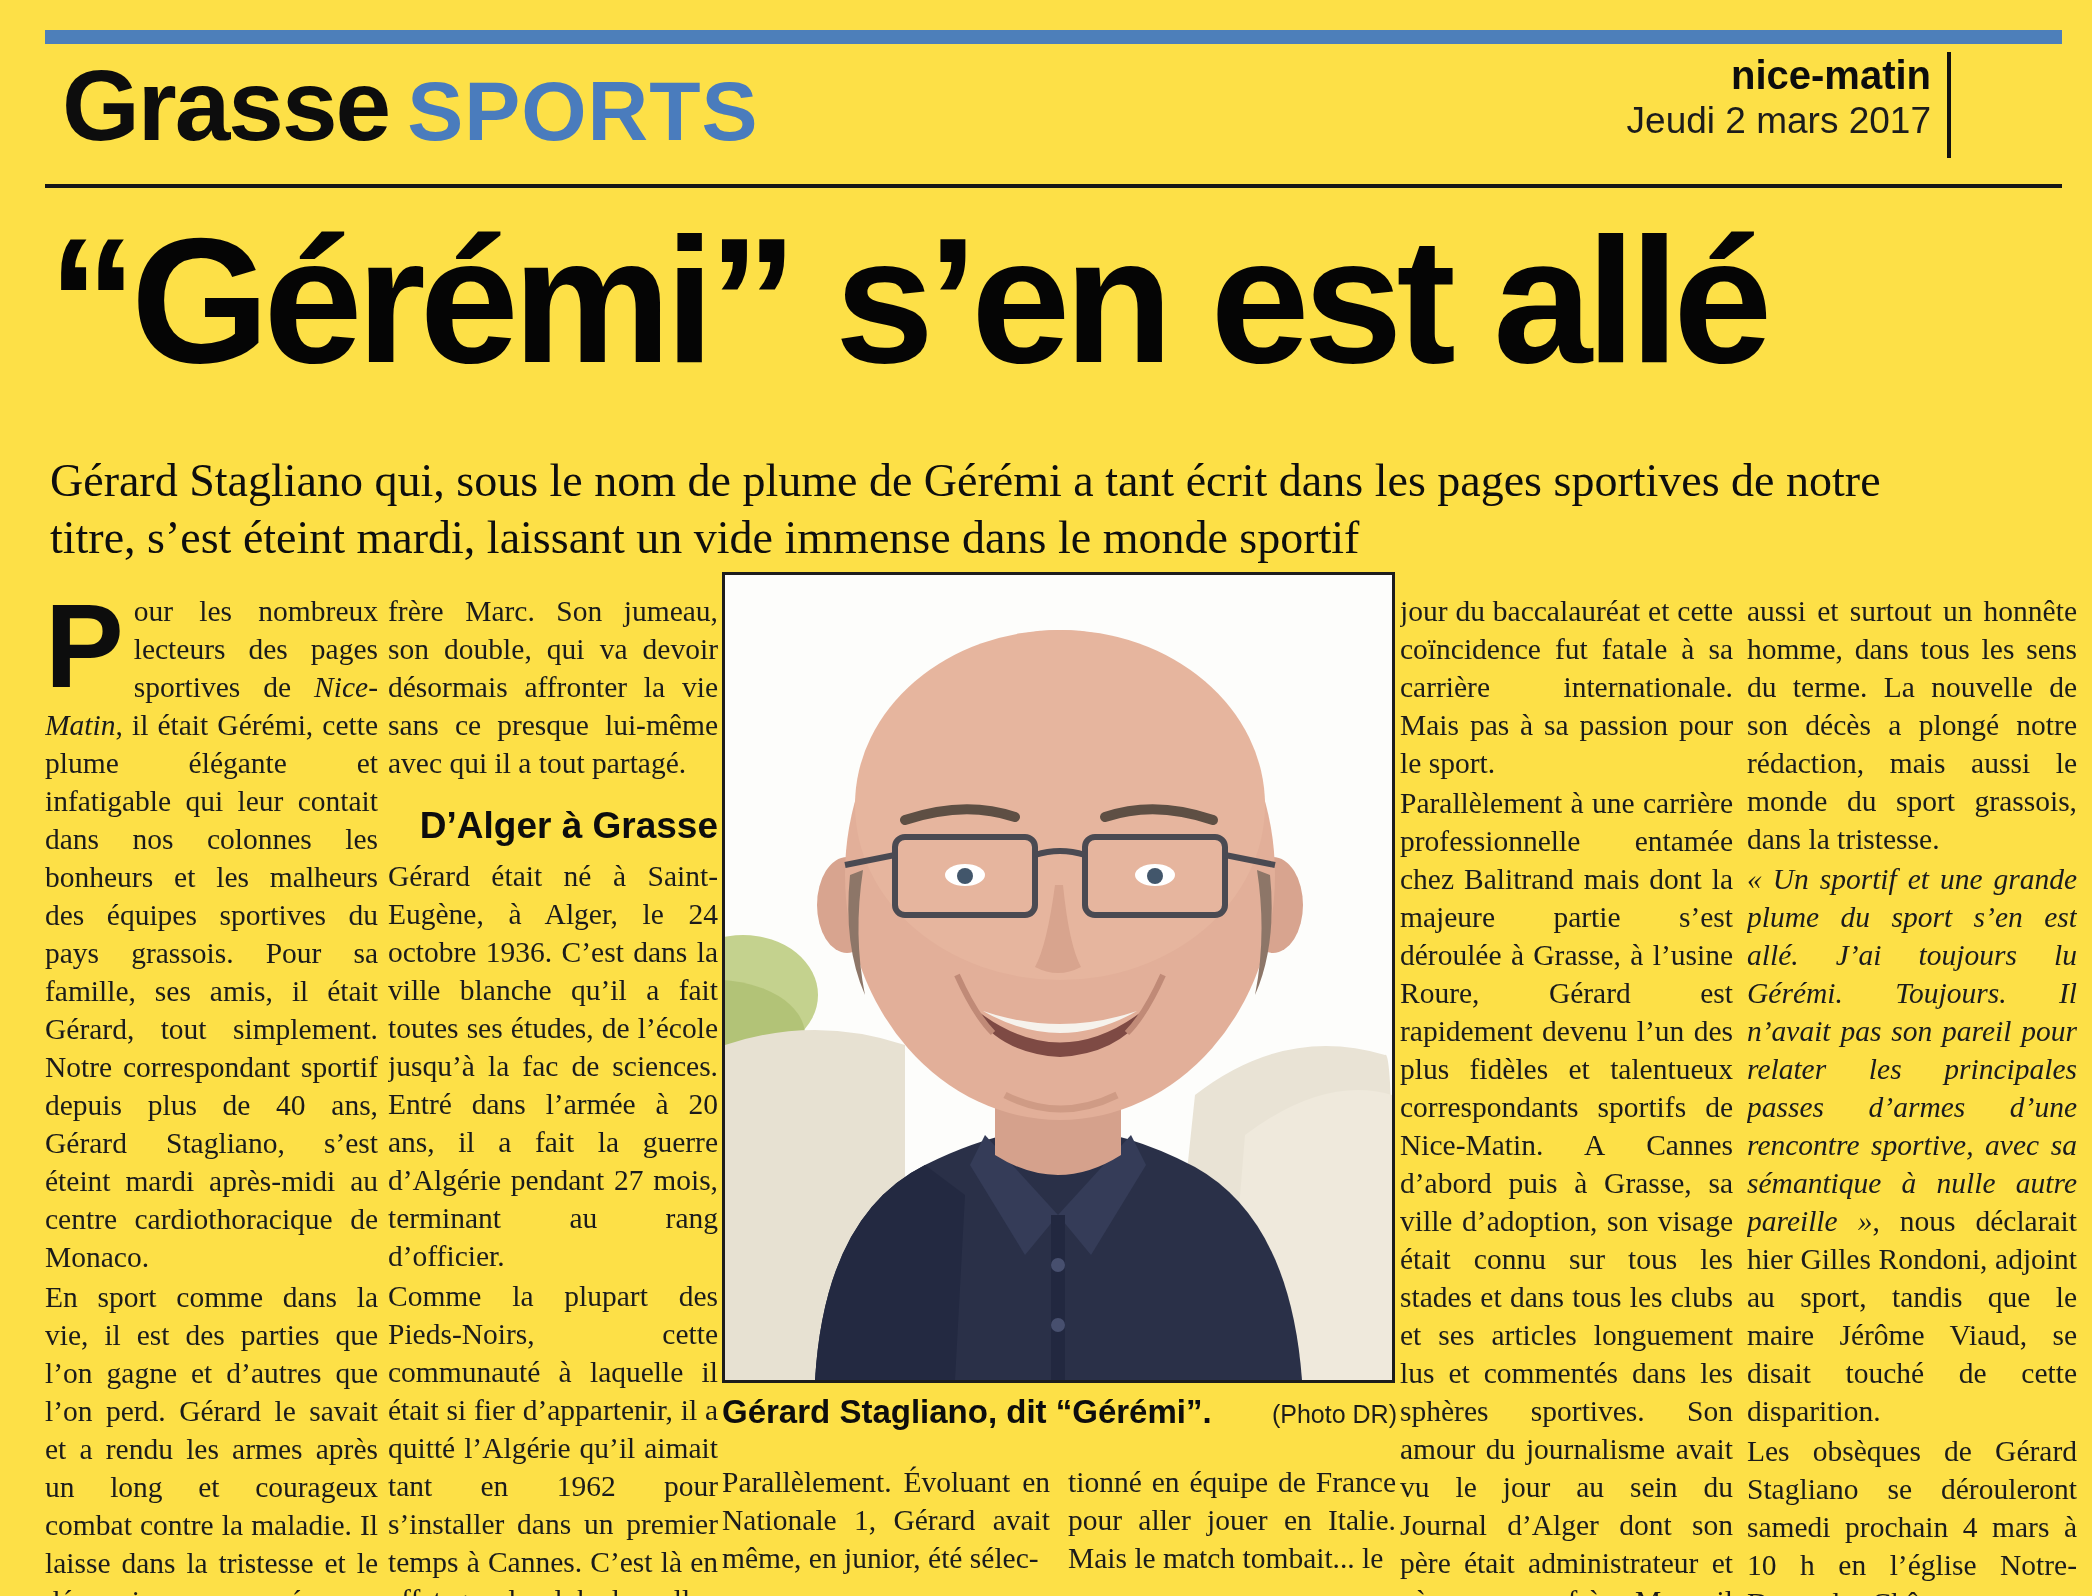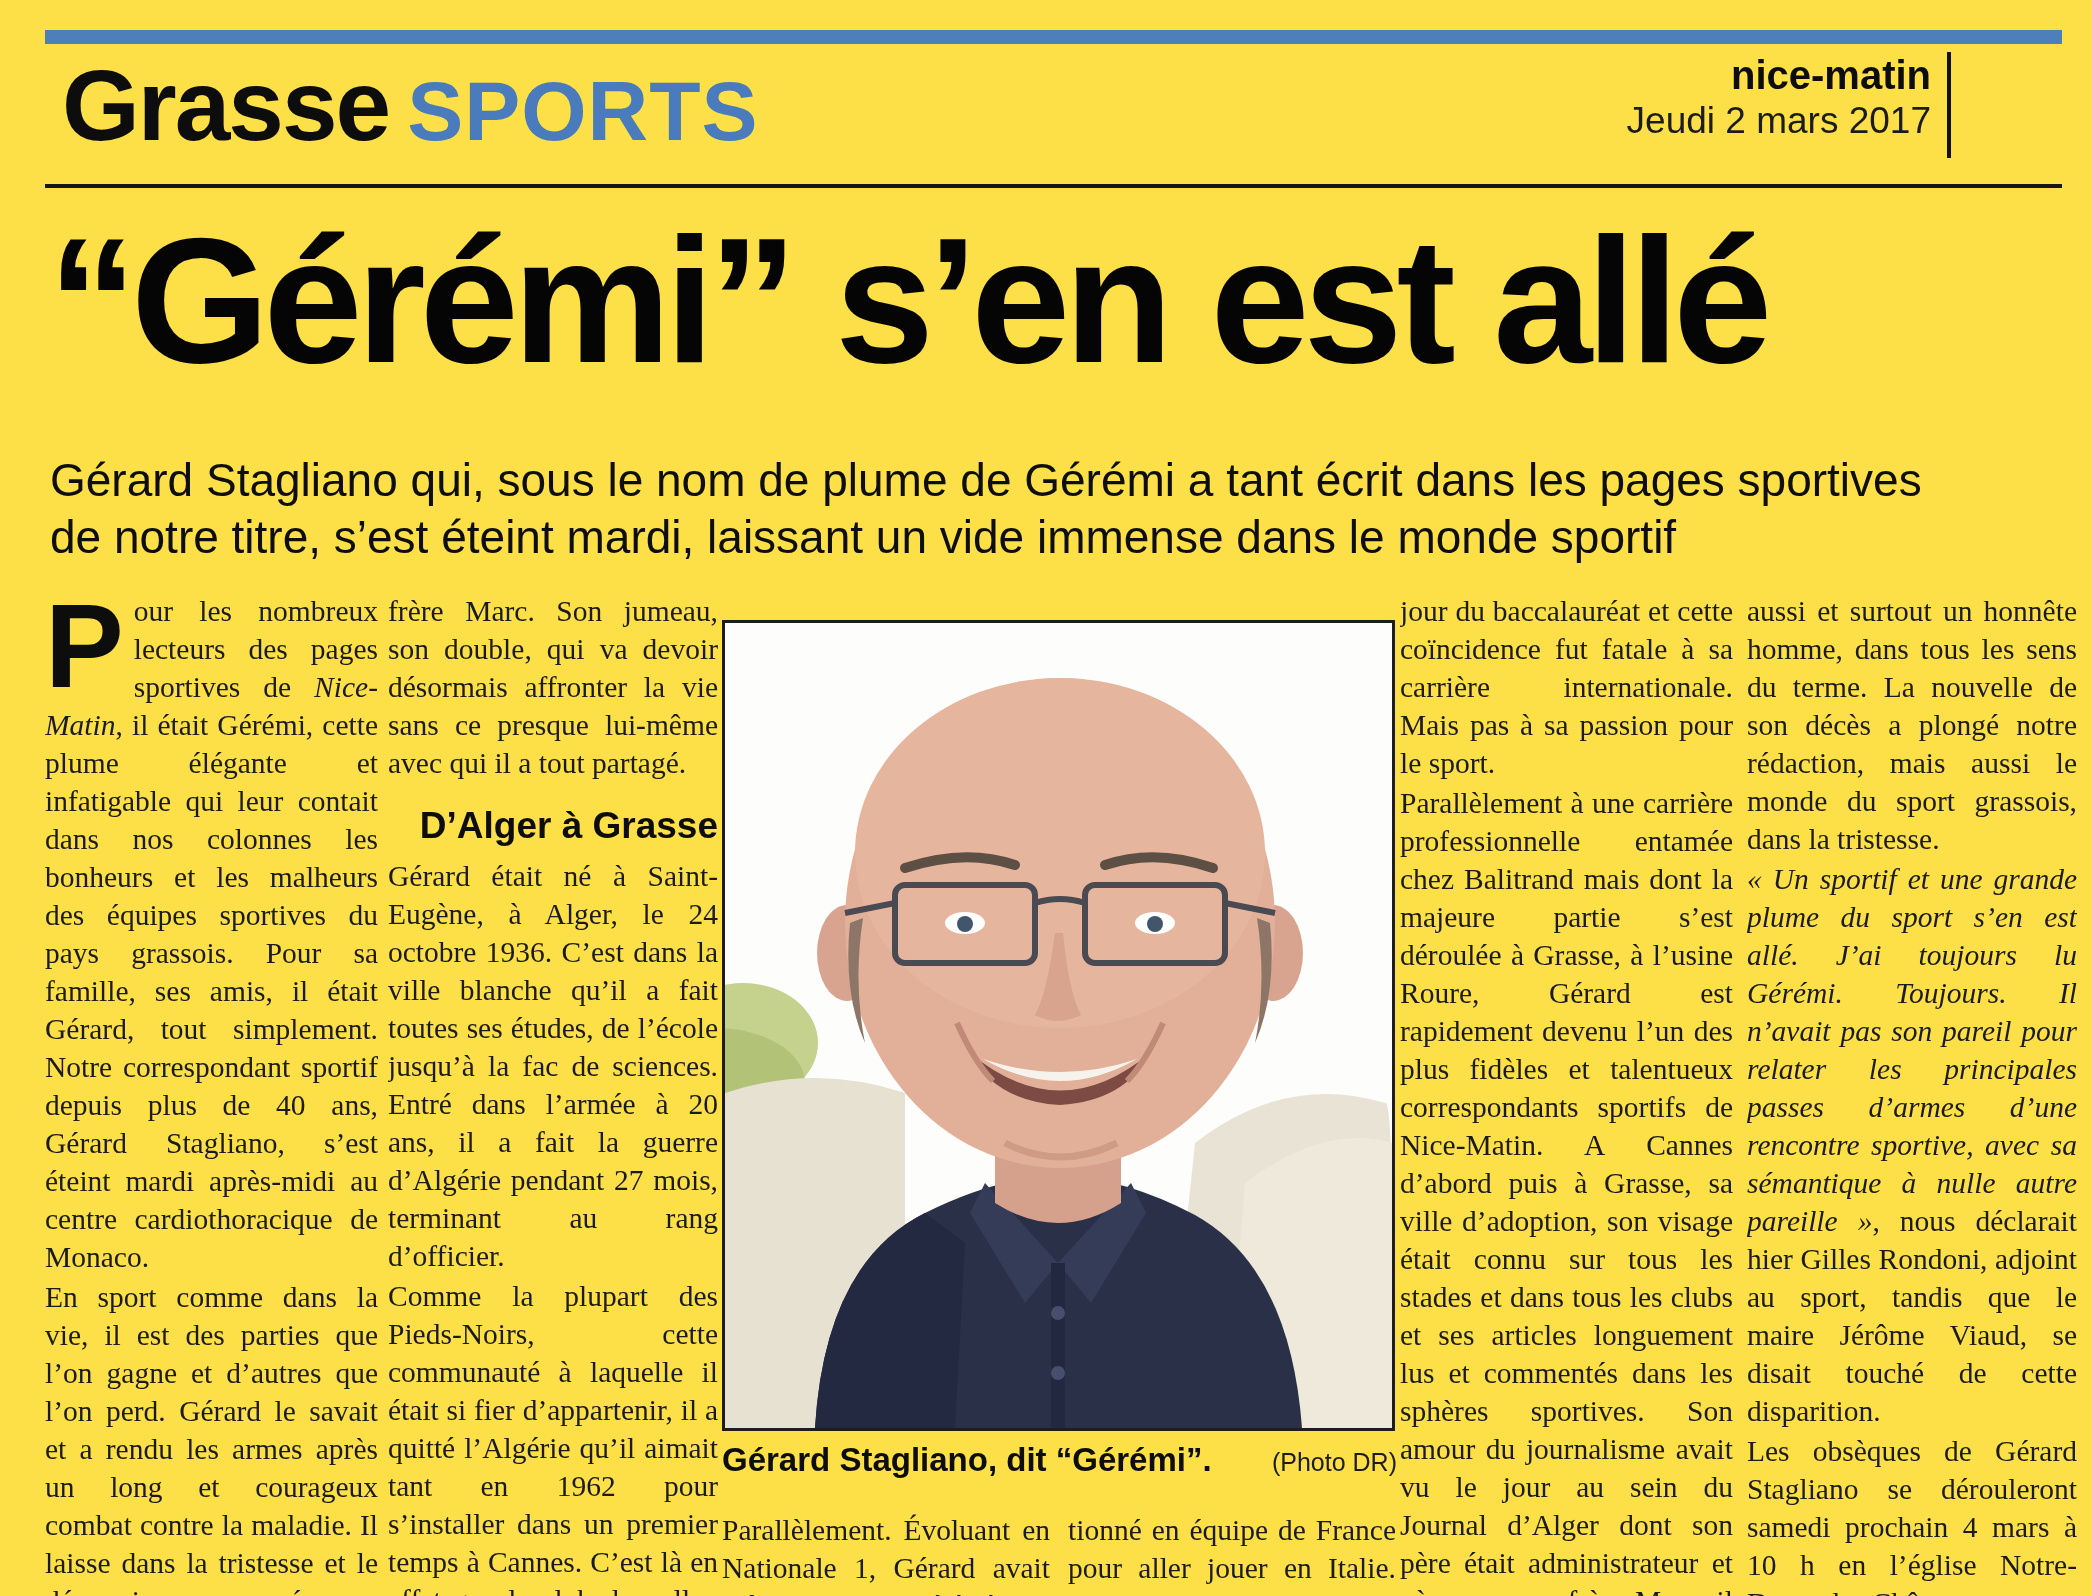--- a/index.html
+++ b/index.html
@@ -36,21 +36,21 @@
 
   
   .headline{
     position:absolute;left:48px;top:196px;width:1900px;
     font-family:"Liberation Sans", sans-serif;
     font-weight:800;font-size:178px;letter-spacing:-6px;
     color:#050505;line-height:1.18;white-space:nowrap;
   }
   .deck{
     position:absolute;left:50px;top:452px;width:1910px;
-    font-family:Liberation Sans, sans-serif;
+    font-family:Liberation Serif, serif;
     font-weight:400;font-size:46px;line-height:1.24;color:#0e0e0e;
   }
 
   
   .col{
     position:absolute;top:592px;height:1004px;overflow:hidden;
     font-size:29.5px;line-height:38px;text-align:justify;
   }
   .col p{margin:0 0 2px 0;}
   .col1{left:45px;width:333px;}
@@ -64,21 +64,21 @@
     padding:6px 10px 0 0;color:#0d0d0d;
   }
   .subhead{
     font-family:Liberation Sans, sans-serif;
     font-weight:700;font-size:37px;color:#0d0d0d;
     margin:24px 0 10px 0;text-align:right;line-height:1.1;
   }
   .it{font-style:italic;}
 
   
-  .photo-block{position:absolute;left:722px;top:620px;width:675px;height:864px;}
+  .photo-block{position:absolute;left:722px;top:572px;width:675px;height:864px;}
   .photo-frame{
     width:673px;height:811px;
     border:3px solid #1d1d1d;box-sizing:border-box;
     background:#fdfdfc;overflow:hidden;
   }
   .caption-row{
     display:flex;justify-content:space-between;align-items:baseline;
     margin-top:10px;font-family:"Liberation Sans", sans-serif;
   }
   .caption{font-weight:700;font-size:33px;color:#0d0d0d;}

